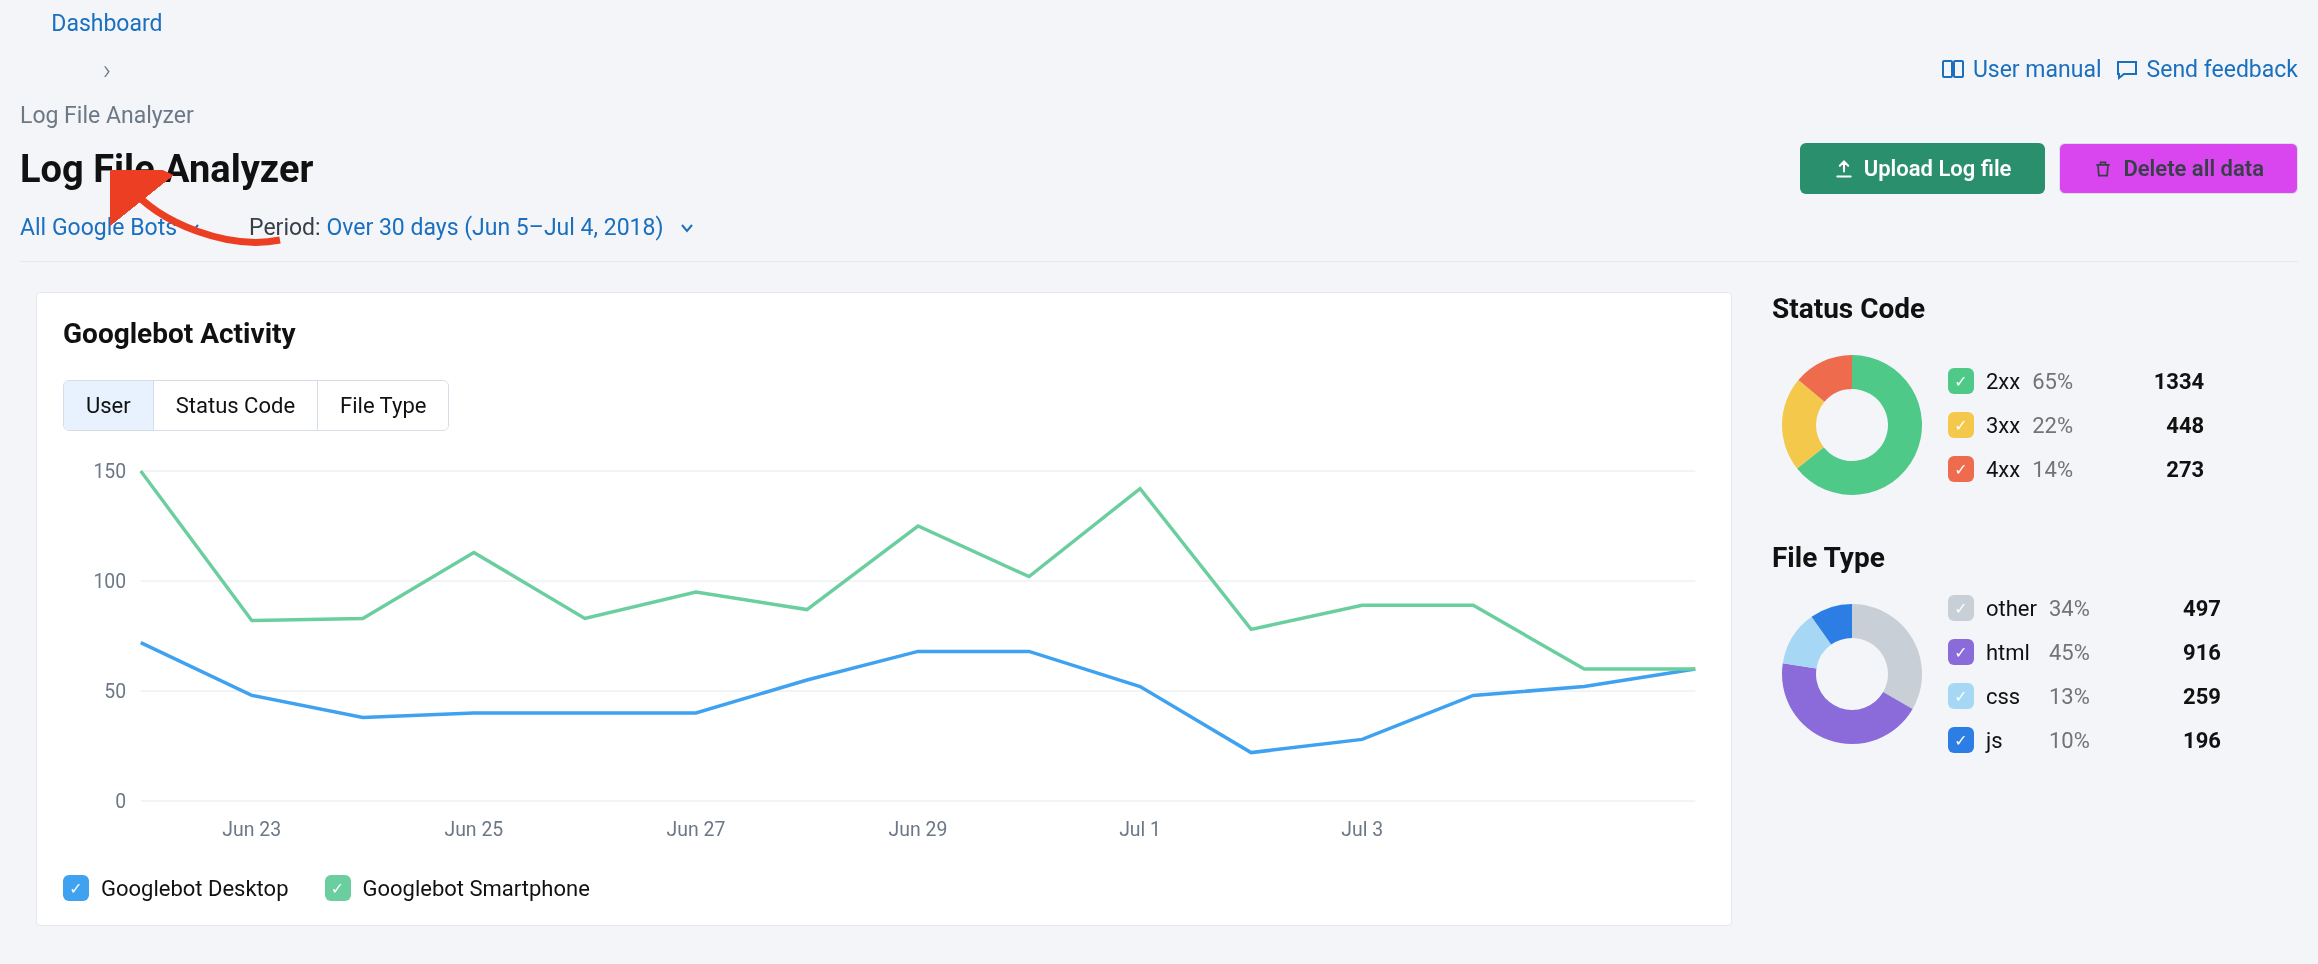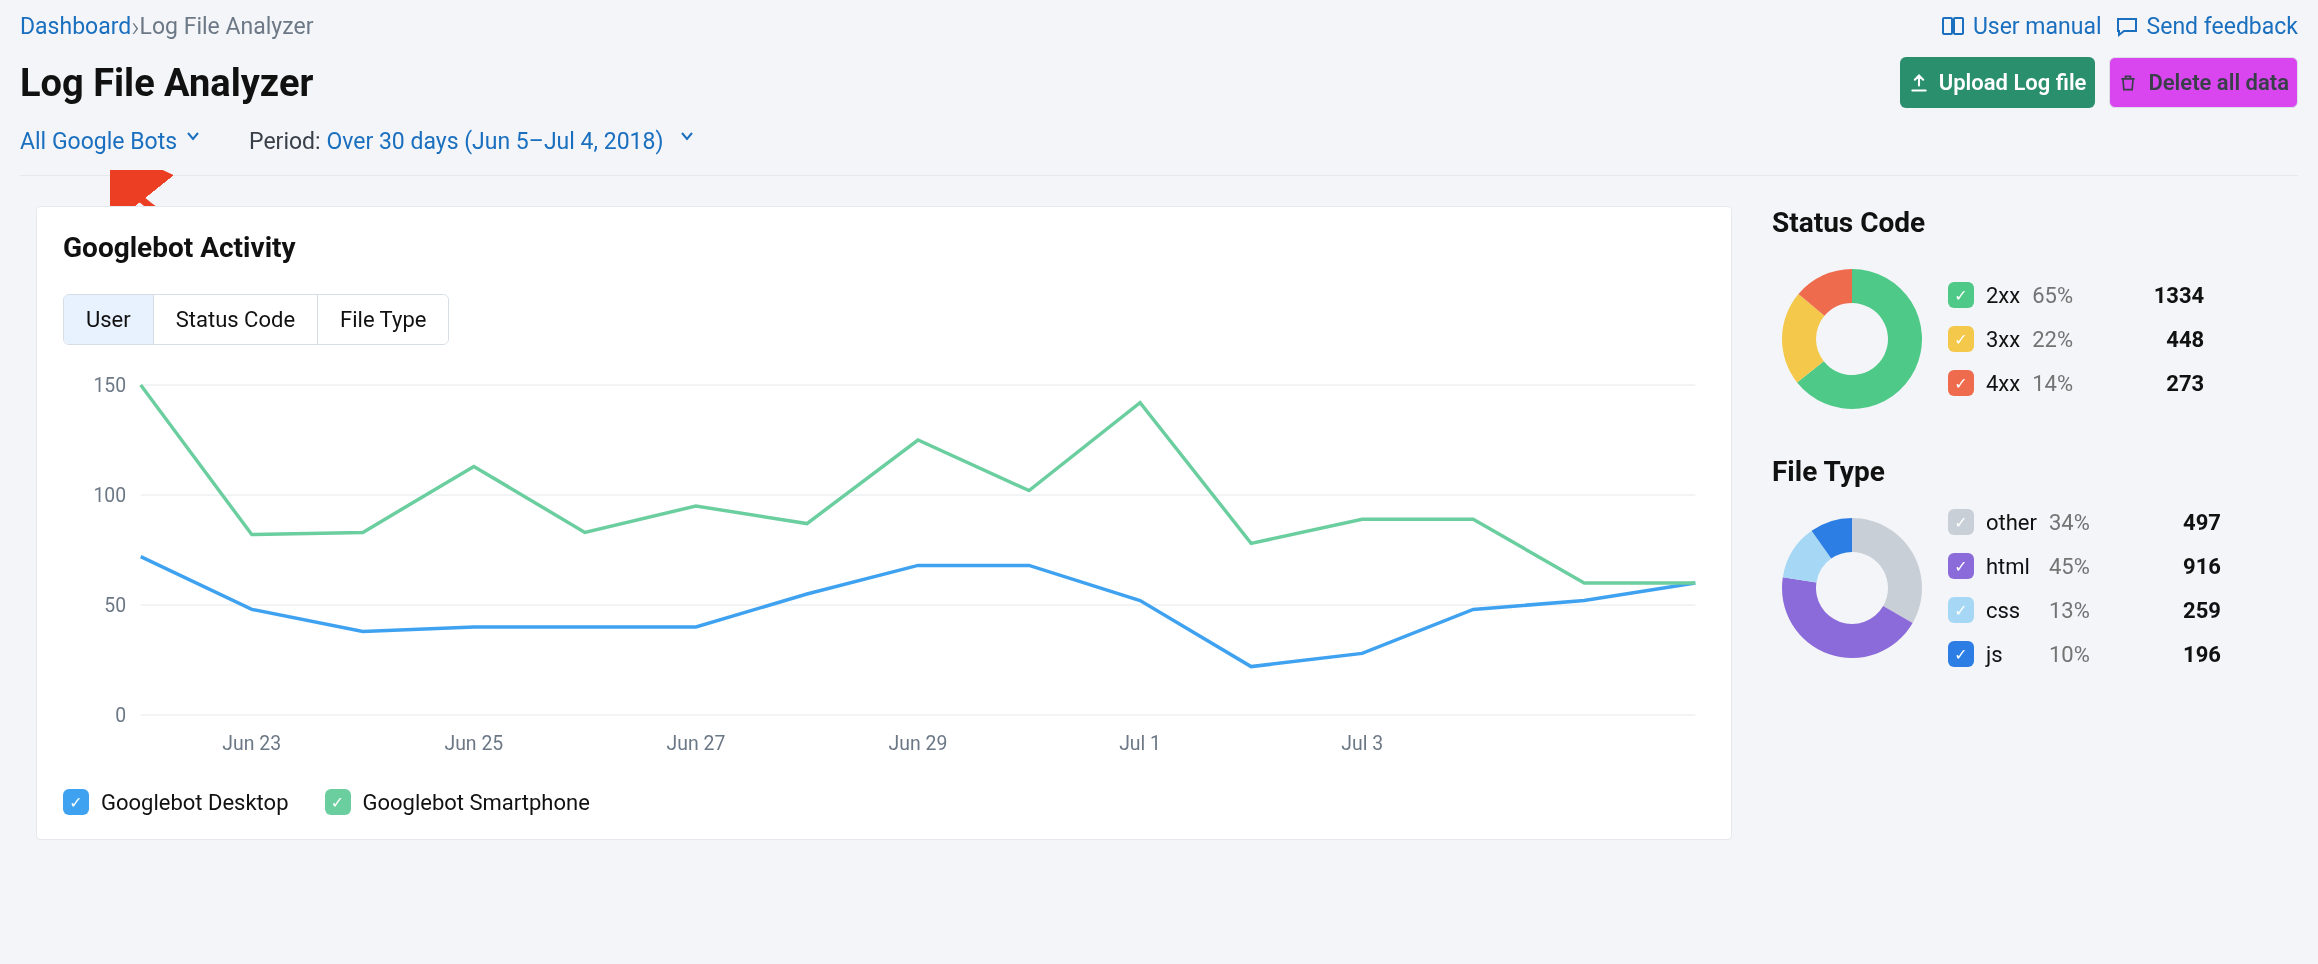--- a/index.html
+++ b/index.html
@@ -1,31 +1,31 @@
 <!DOCTYPE html>
 <html><head>
 <meta charset="utf-8">
 <style>
 * { box-sizing: border-box; margin: 0; padding: 0; }
 body { font-family: -apple-system, BlinkMacSystemFont, "Segoe UI", Roboto, sans-serif; background: #f3f5f8; color: #111; width:2318px; }
 .page { padding: 0 20px; }
 .header { padding: 10px 0 20px 0; border-bottom: 1px solid #e5e8ec; }
 .row { display: flex; align-items: center; justify-content: space-between; }
-.breadcrumb { display: flex; align-items: center; font-size: 23px; color: #6c7886; }
+.breadcrumb { display: flex; align-items: center; gap: 16px; font-size: 23px; color: #6c7886; flex-direction: column; }
 .breadcrumb .link { color:#1a6fbf; text-decoration:none; cursor:pointer; }
 .hdr-actions { display:flex; align-items:center; gap:13px; font-size:23px; }
 .hdr-link { display:flex; align-items:center; gap:8px; color:#1a6fbf; cursor:pointer; }
 .title-row { margin-top:14px; display:flex; align-items:center; justify-content:space-between; }
 .title { font-size:38px; font-weight:700; color:#111; }
-.btn { display:flex; align-items:center; gap:10px; padding:12px 8px; border-radius:6px; font-size:22px; font-weight:600; cursor:pointer; border:1px solid transparent; }
+.btn { display:flex; align-items:center; gap:10px; padding:12px 33px; border-radius:6px; font-size:22px; font-weight:600; cursor:pointer; border:1px solid transparent; }
 .btn-primary { background:#2a8f6c; color:#fff; }
 .btn-secondary { background:#d946ef; color:#393f49; border-color:#dbe0e6; }
 .btn-group { display:flex; gap:14px; }
 .filters { margin-top:20px; display:flex; gap:48px; font-size:23px; position:relative; }
-.filter-link { color:#1a6fbf; cursor:pointer; display:flex; gap:8px; }
+.filter-link { color:#1a6fbf; cursor:pointer; display:flex; align-items:center; gap:8px; }
 .muted { color:#393f49; }
 .content { display:flex; gap:40px; padding:30px 16px; }
 .card { background:#fff; border:1px solid #e5e8ec; border-radius:4px; padding:24px 26px; }
 .main-card { flex:1; position:relative; }
 .side { width:510px; display:flex; flex-direction:column; gap:36px; }
 .section-title { font-size:28px; font-weight:700; margin-bottom:20px; }
 .side-title { font-size:28px; font-weight:700; }
 .tabbar { display:inline-flex; border:1px solid #d6dde6; border-radius:6px; overflow:hidden; margin:10px 0 30px 0; }
 .tab { padding:12px 22px; font-size:22px; cursor:pointer; border-right:1px solid #d6dde6; background:#fff; }
 .tab:last-child { border-right:none; }

